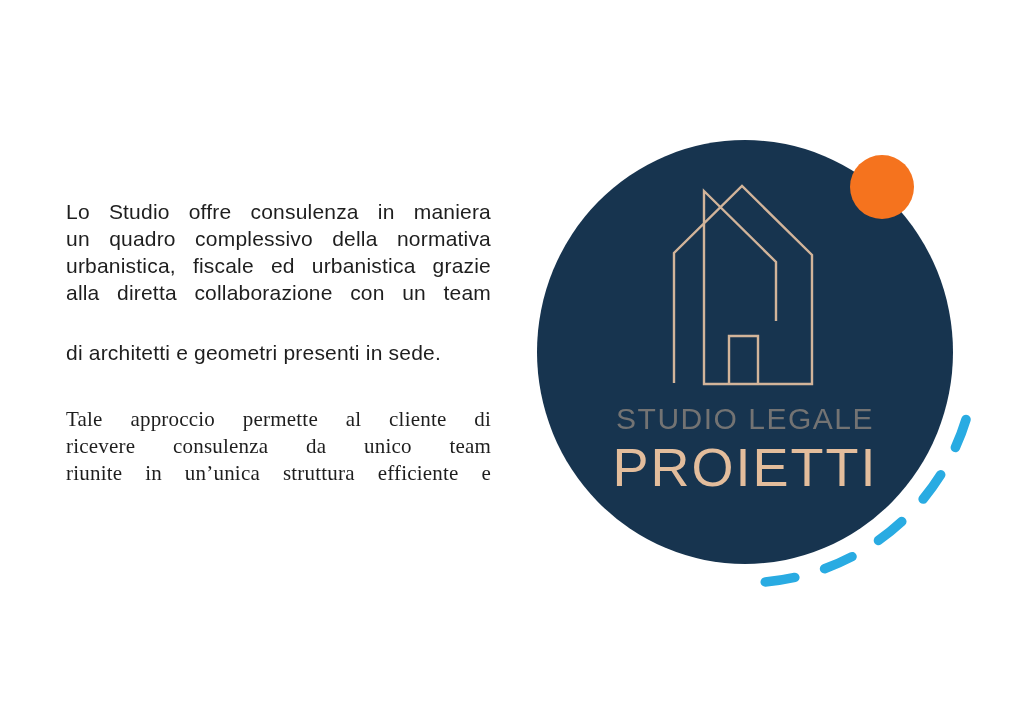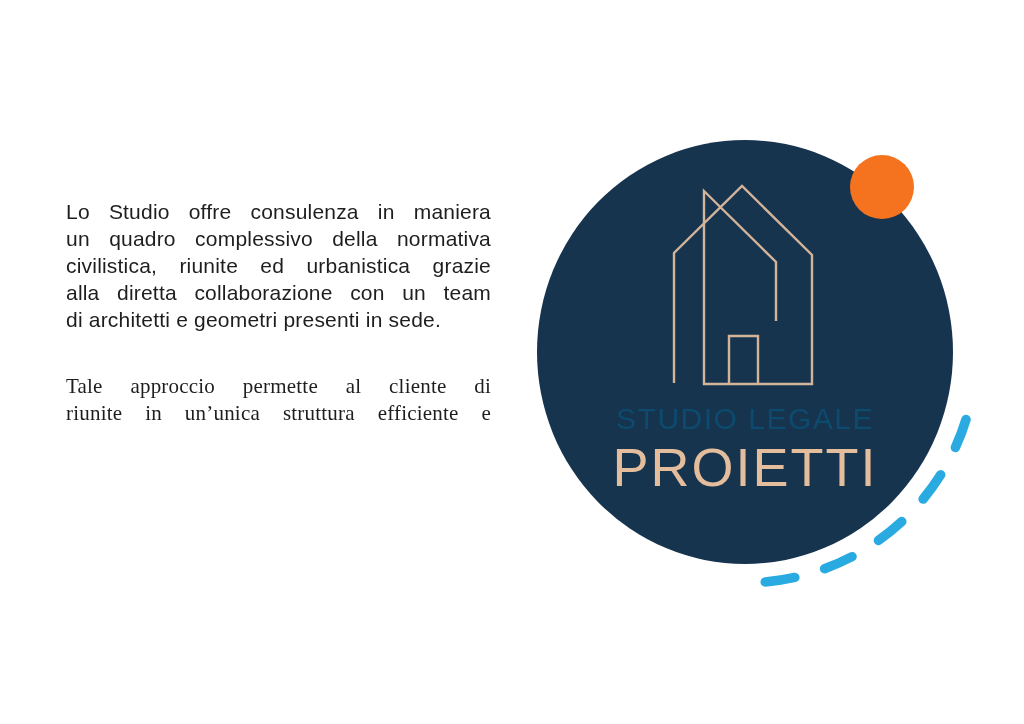--- a/index.html
+++ b/index.html
@@ -27,37 +27,38 @@
   }
   .para { display: block; }
   .para + .para { margin-top: 40px; font-family: Liberation Serif, serif; }
   .jline {
     text-align: justify;
     text-align-last: justify;
     white-space: normal;
   }
   .jline.last {
     text-align-last: left;
+    margin-top: 33px;
   }
 
   
   .logo-svg {
     position: absolute;
     left: 0;
     top: 0;
     width: 1024px;
     height: 724px;
   }
   .logo-text1 {
     position: absolute;
     left: 520px;
     top: 404px;
     width: 450px;
     text-align: center;
-    color: #0c4a6e;
+    color: #737373;
     font-size: 30px;
     letter-spacing: 1.5px;
     line-height: 1;
     white-space: nowrap;
   }
   .logo-text2 {
     position: absolute;
     left: 520px;
     top: 440px;
     width: 450px;
@@ -71,26 +72,27 @@
 </style>
 </head>
 <body>
 
 <div class="slide">
 
   <div class="intro">
     <div class="para">
       <div class="jline">Lo Studio offre consulenza in maniera</div>
       <div class="jline">un quadro complessivo della normativa</div>
-      <div class="jline">civilistica, riunite ed urbanistica grazie</div>
+      <div class="jline">urbanistica, fiscale ed urbanistica grazie</div>
       <div class="jline">alla diretta collaborazione con un team</div>
       <div class="jline last">di architetti e geometri presenti in sede.</div>
     </div>
     <div class="para">
       <div class="jline">Tale approccio permette al cliente di</div>
+      <div class="jline">ricevere consulenza da unico team</div>
       <div class="jline">riunite in un’unica struttura efficiente e</div>
     </div>
   </div>
 
   <svg class="logo-svg" viewBox="0 0 1024 724" xmlns="http://www.w3.org/2000/svg">
 
     <ellipse cx="745" cy="352" rx="208" ry="212" fill="#17344f"></ellipse>
 
     <g fill="none" stroke="#d2b49a" stroke-width="2.4" stroke-linejoin="miter" stroke-linecap="butt">
       <path d="M 674 383 L 674 253 L 742 186 L 812 255 L 812 384 L 704 384 L 704 191 L 776 262 L 776 321"></path>

